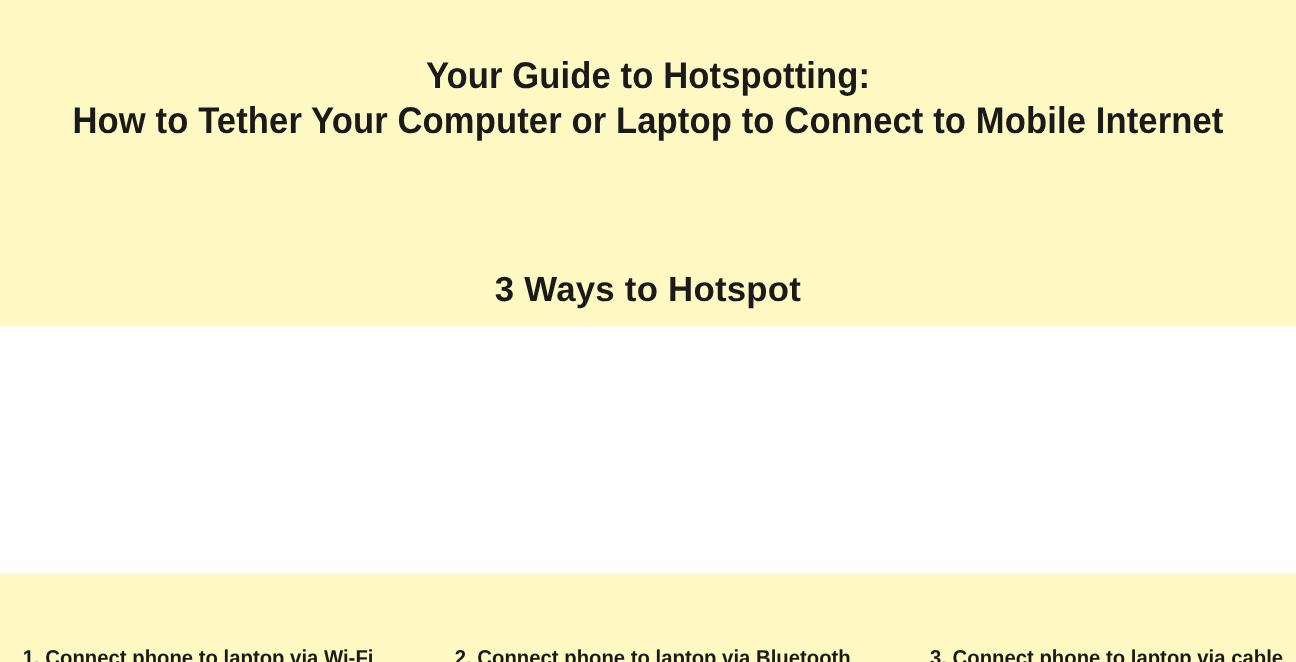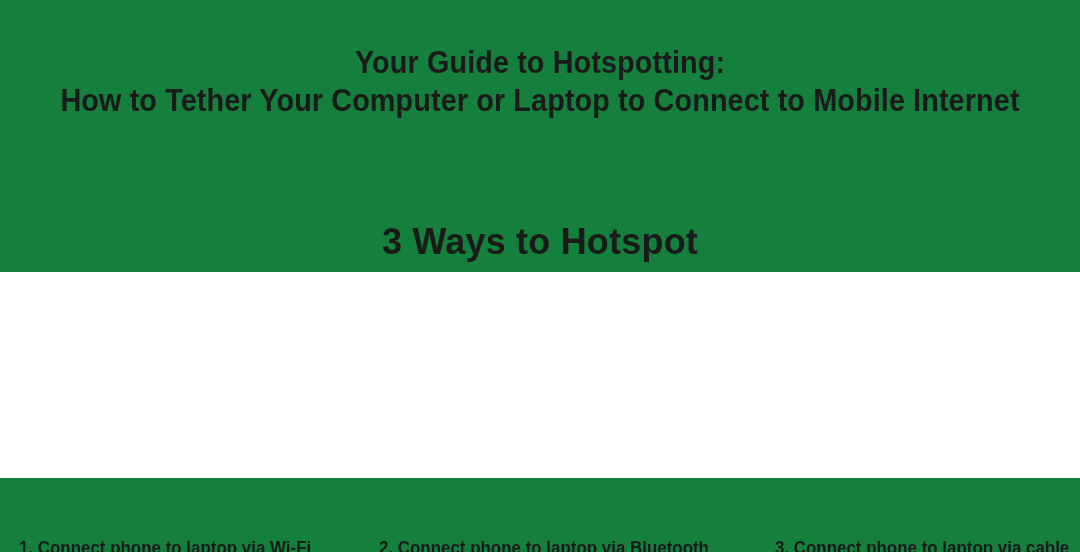--- a/index.html
+++ b/index.html
@@ -13,21 +13,21 @@
     height: 552px;
     position: relative;
     overflow: hidden;
     font-family: "Liberation Sans", "DejaVu Sans", sans-serif;
     -webkit-font-smoothing: antialiased;
   }
 
   #infographic {
     position: absolute;
     inset: 0;
-    background: #15803d;
+    background: #fef9c3;
   }
 
   
   .headline {
     position: absolute;
     left: 0;
     right: 0;
     top: 44px;
     text-align: center;
     color: #1a1a1a;
@@ -49,21 +49,21 @@
   
   .section-heading {
     position: absolute;
     left: 0;
     right: 0;
     top: 224px;
     text-align: center;
     color: #1a1a1a;
     font-family: "Liberation Sans", "DejaVu Sans", sans-serif;
     font-weight: 700;
-    font-size: 36px;
+    font-size: 29px;
     line-height: 36px;
     letter-spacing: 0.2px;
     white-space: nowrap;
   }
 
   
   .media-band {
     position: absolute;
     left: 0;
     top: 272px;

